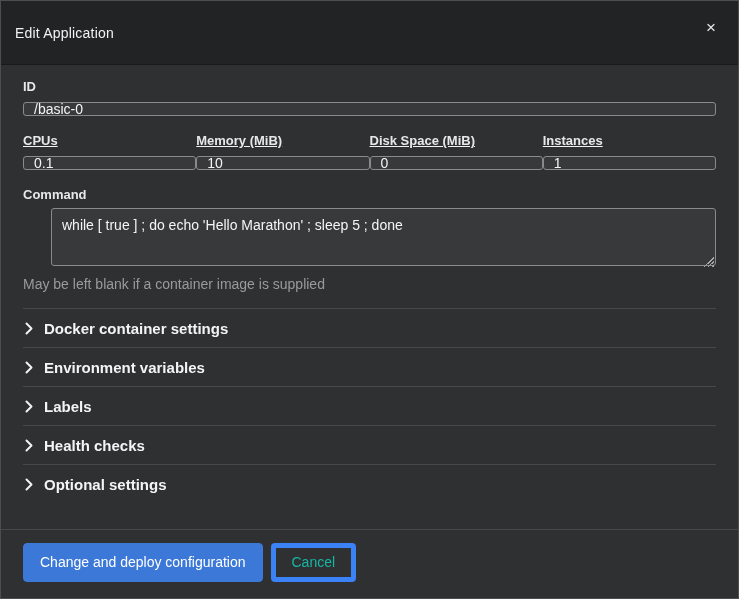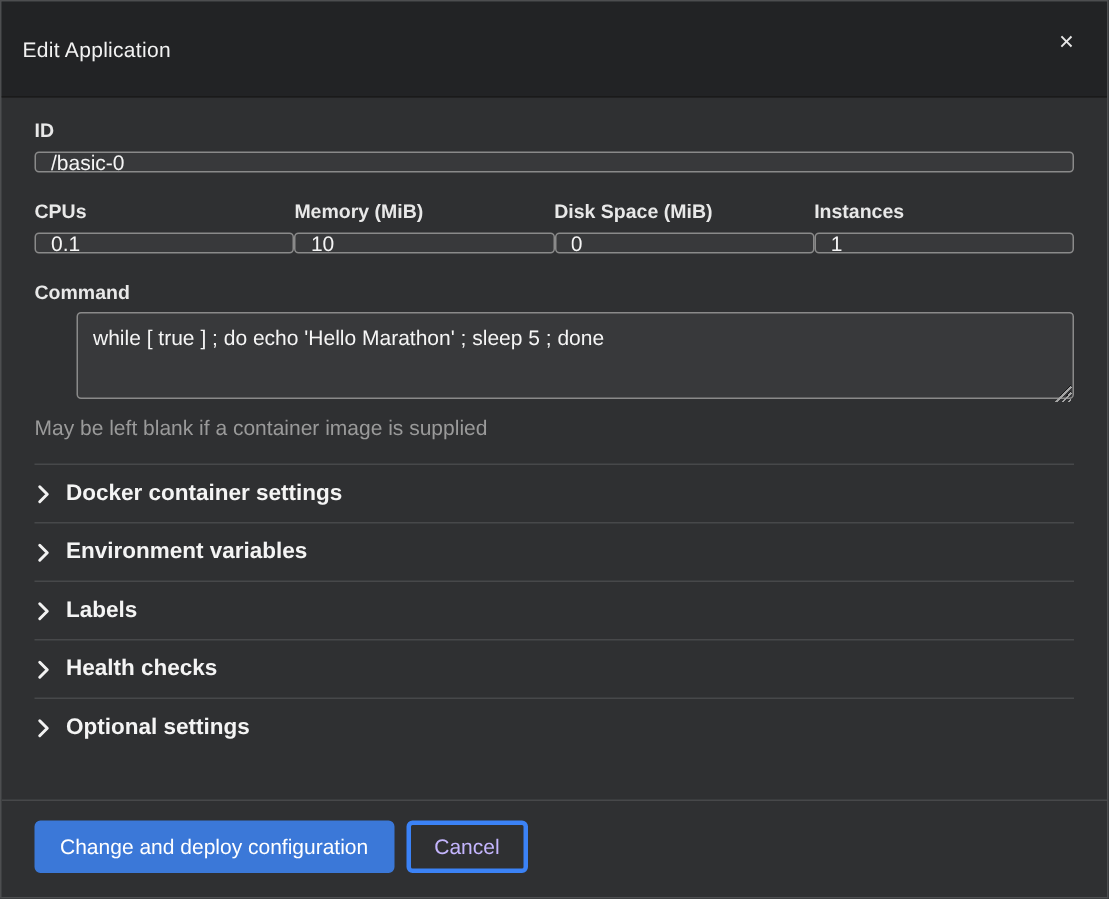--- a/index.html
+++ b/index.html
@@ -71,38 +71,40 @@
     resize:vertical;
     padding-top:7px;
     line-height:1.35;
   }
   .field-group{margin-bottom:15px;}
   .field-row{
     display:grid;
     grid-template-columns:repeat(4,1fr);
     gap:0;
     margin-bottom:15px;
+    text-decoration:underline;
   }
   .textarea-wrap{position:relative;padding-left:28px;}
   .resize-grip{
     position:absolute;right:2px;bottom:3px;width:11px;height:11px;
     background:repeating-linear-gradient(135deg,transparent 0 2px,#a5a5a5 2px 3px);
     clip-path:polygon(100% 0,100% 100%,0 100%);
     cursor:nwse-resize;
   }
   .help-text{
     color:var(--text_muted);
     font-size:14px;
     margin-top:6px;
   }
   .sections{margin-top:16px;}
   .section{
     border-top:1px solid var(--divider);
     padding:10px 0 10px 2px;
     display:flex;
+    align-items:center;
     gap:11px;
     cursor:pointer;
     height:39px;
   }
   .chev{display:inline-flex;align-items:center;}
   .section-label{
     font-size:15px;
     font-weight:bold;
     color:#f4f4f4;
   }
@@ -121,22 +123,22 @@
     cursor:pointer;
     line-height:1.1;
   }
   .btn-primary{
     background:var(--accent_blue);
     border:1px solid var(--accent_blue);
     color:#fff;
   }
   .btn-secondary{
     background:transparent;
-    border:3px solid #3b82f6;
-    color:#c4b5fd;
+    border:5px solid #3b82f6;
+    color:#14b8a6;
   }
 </style>
 </head>
 <body>
 
 <div class="modal-header">
   <div class="modal-title">Edit Application</div>
   <button class="close-btn">×</button>
 </div>
 

